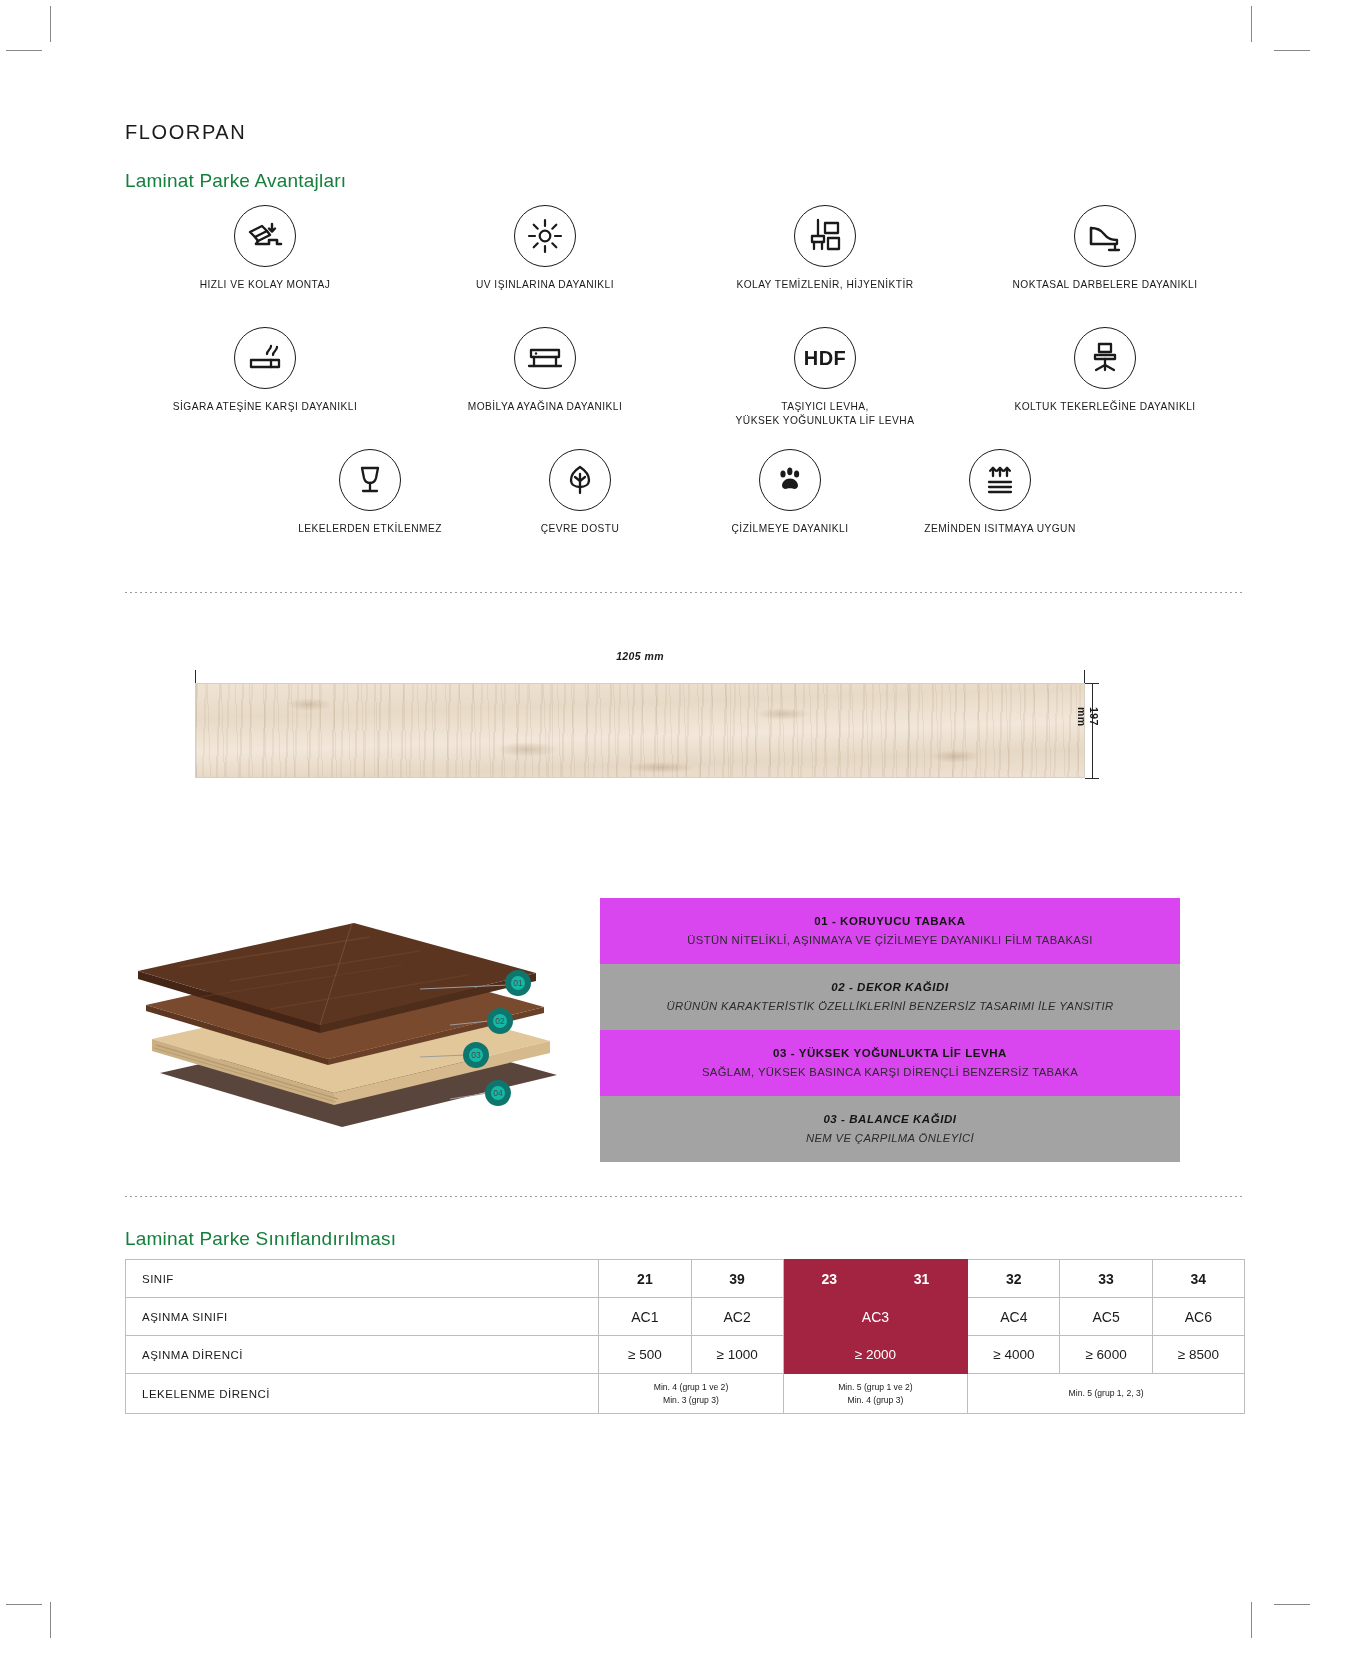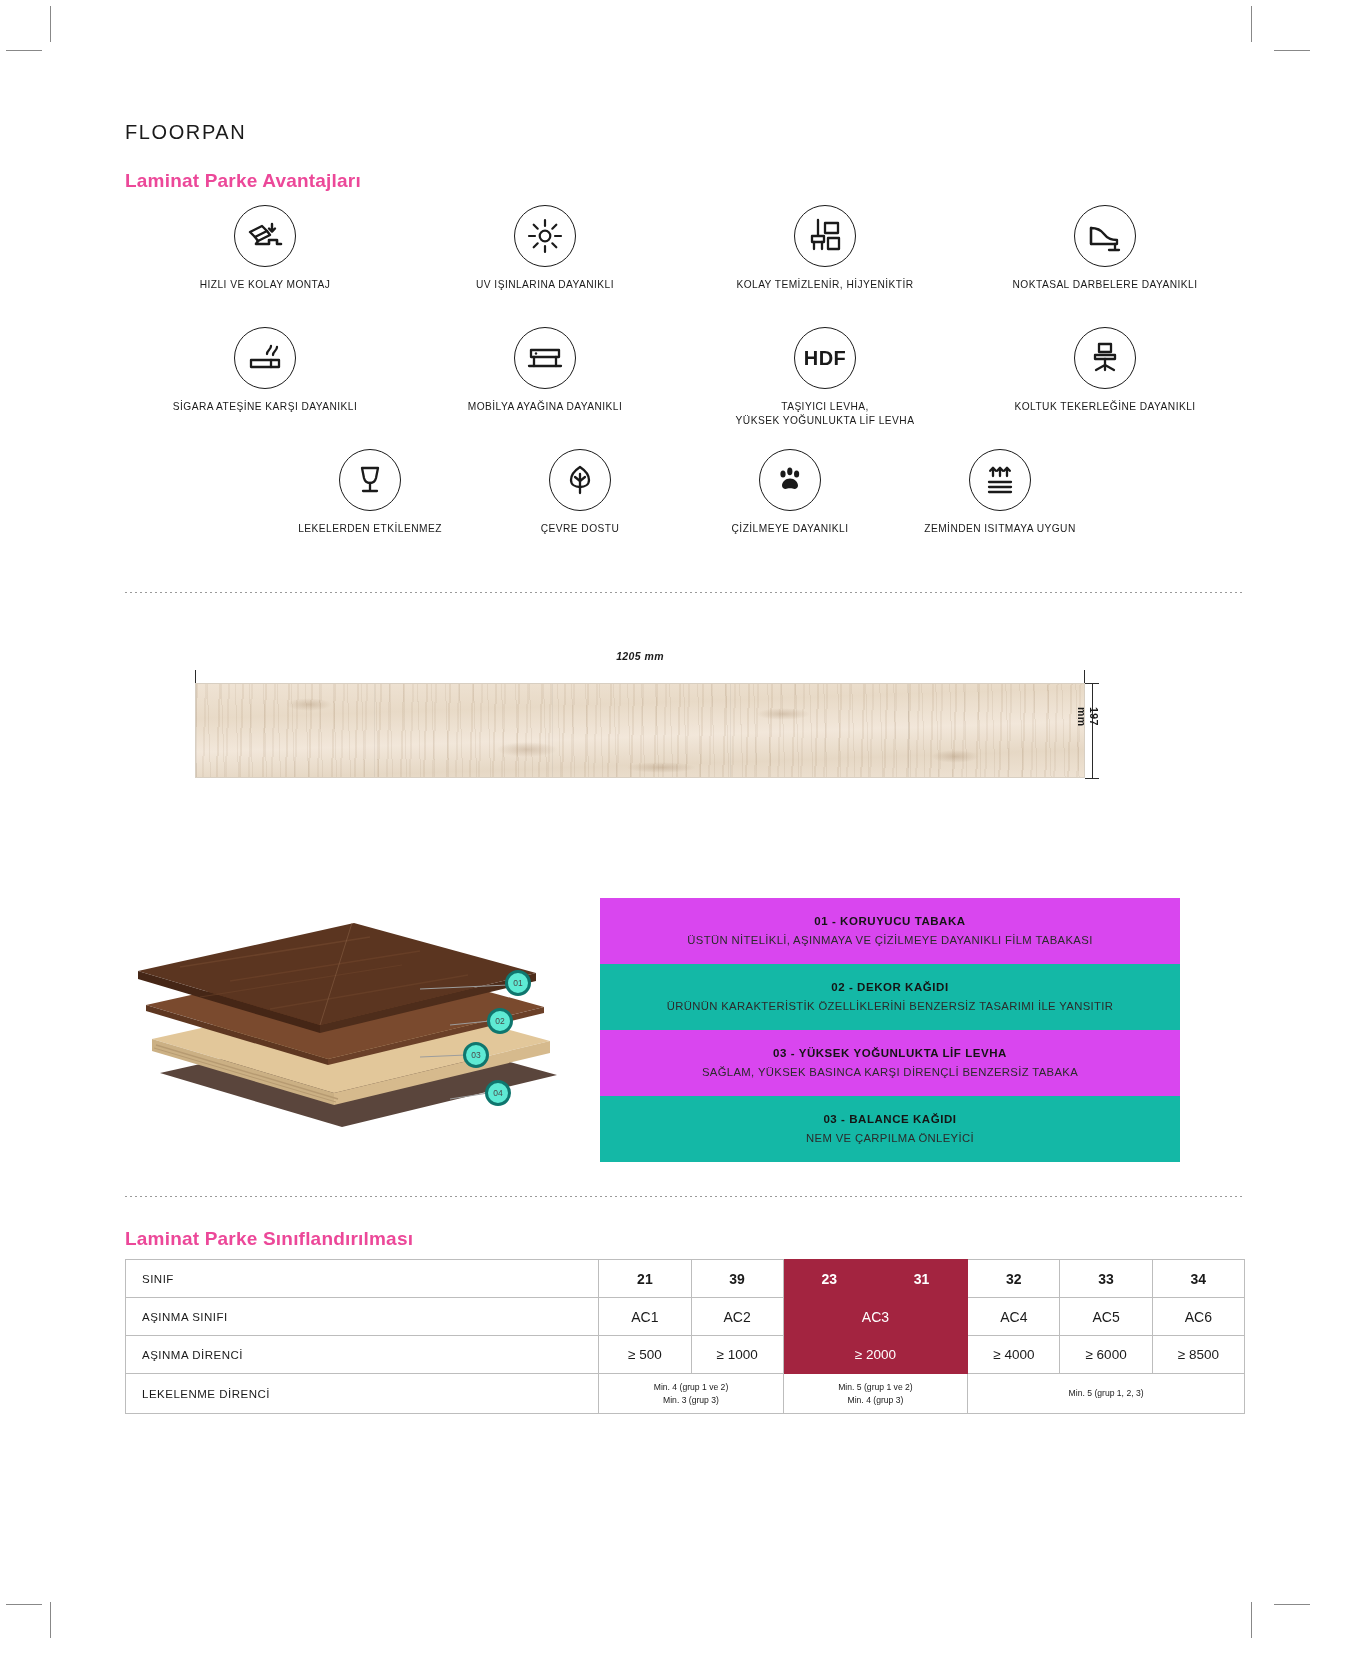--- a/index.html
+++ b/index.html
@@ -17,21 +17,21 @@
   .crop.v { width: 1px; height: 36px; }
   .crop.h { height: 1px; width: 36px; }
 
   
   .brand {
     position: absolute; left: 125px; top: 121px;
     font-size: 20px; letter-spacing: 1.6px; font-weight: 400; color: #1a1a1a;
   }
   .section-title {
     position: absolute; left: 125px;
-    font-size: 19px; font-weight: 700; letter-spacing: .2px; color: #ec4899;
+    font-size: 19px; font-weight: 400; letter-spacing: .2px; color: #15803d;
   }
   #title-avantaj { top: 170px; }
   #title-sinif { top: 1228px; }
 
   
   .adv-grid { position: absolute; left: 125px; top: 205px; width: 1120px; }
   .adv-row { display: flex; width: 100%; }
   .adv-row.r1 > .adv-cell { width: 25%; }
   .adv-row.r2 > .adv-cell { width: 25%; }
   .adv-row.r3 { padding-left: 140px; }
@@ -89,30 +89,30 @@
     transform: rotate(90deg); transform-origin: left top;
   }
 
   
   .layers-img { position: absolute; left: 120px; top: 905px; width: 470px; height: 270px; }
   .layers-panel { position: absolute; left: 600px; top: 898px; width: 580px; }
   .layer-row {
     padding: 17px 18px 18px; text-align: center;
   }
   .layer-row.shade { background: #d946ef; }
-  .layer-row.plain { background: #14b8a6; }
+  .layer-row.plain { background: #a3a3a3; font-style: italic; }
   .layer-hd {
     font-size: 11.5px; font-weight: 700; letter-spacing: .55px; color: #141414;
   }
   .layer-sub {
     margin-top: 7px; font-size: 11.3px; letter-spacing: .35px; color: #2b2b2b;
   }
   .callout {
     position: absolute; width: 26px; height: 26px; border-radius: 50%;
-    background: #5eead4; border: 3px solid #0f766e;
+    background: #14b8a6; border: 6px solid #0f766e;
     font-size: 8.5px; color: #4a4a4a;
     display: flex; align-items: center; justify-content: center;
   }
 
   
   .tbl { position: absolute; left: 125px; top: 1259px; width: 1120px; border-collapse: collapse; }
   .tbl td, .tbl th {
     border: 1px solid #bdbdbd; background: #fff;
     text-align: center; vertical-align: middle;
   }

